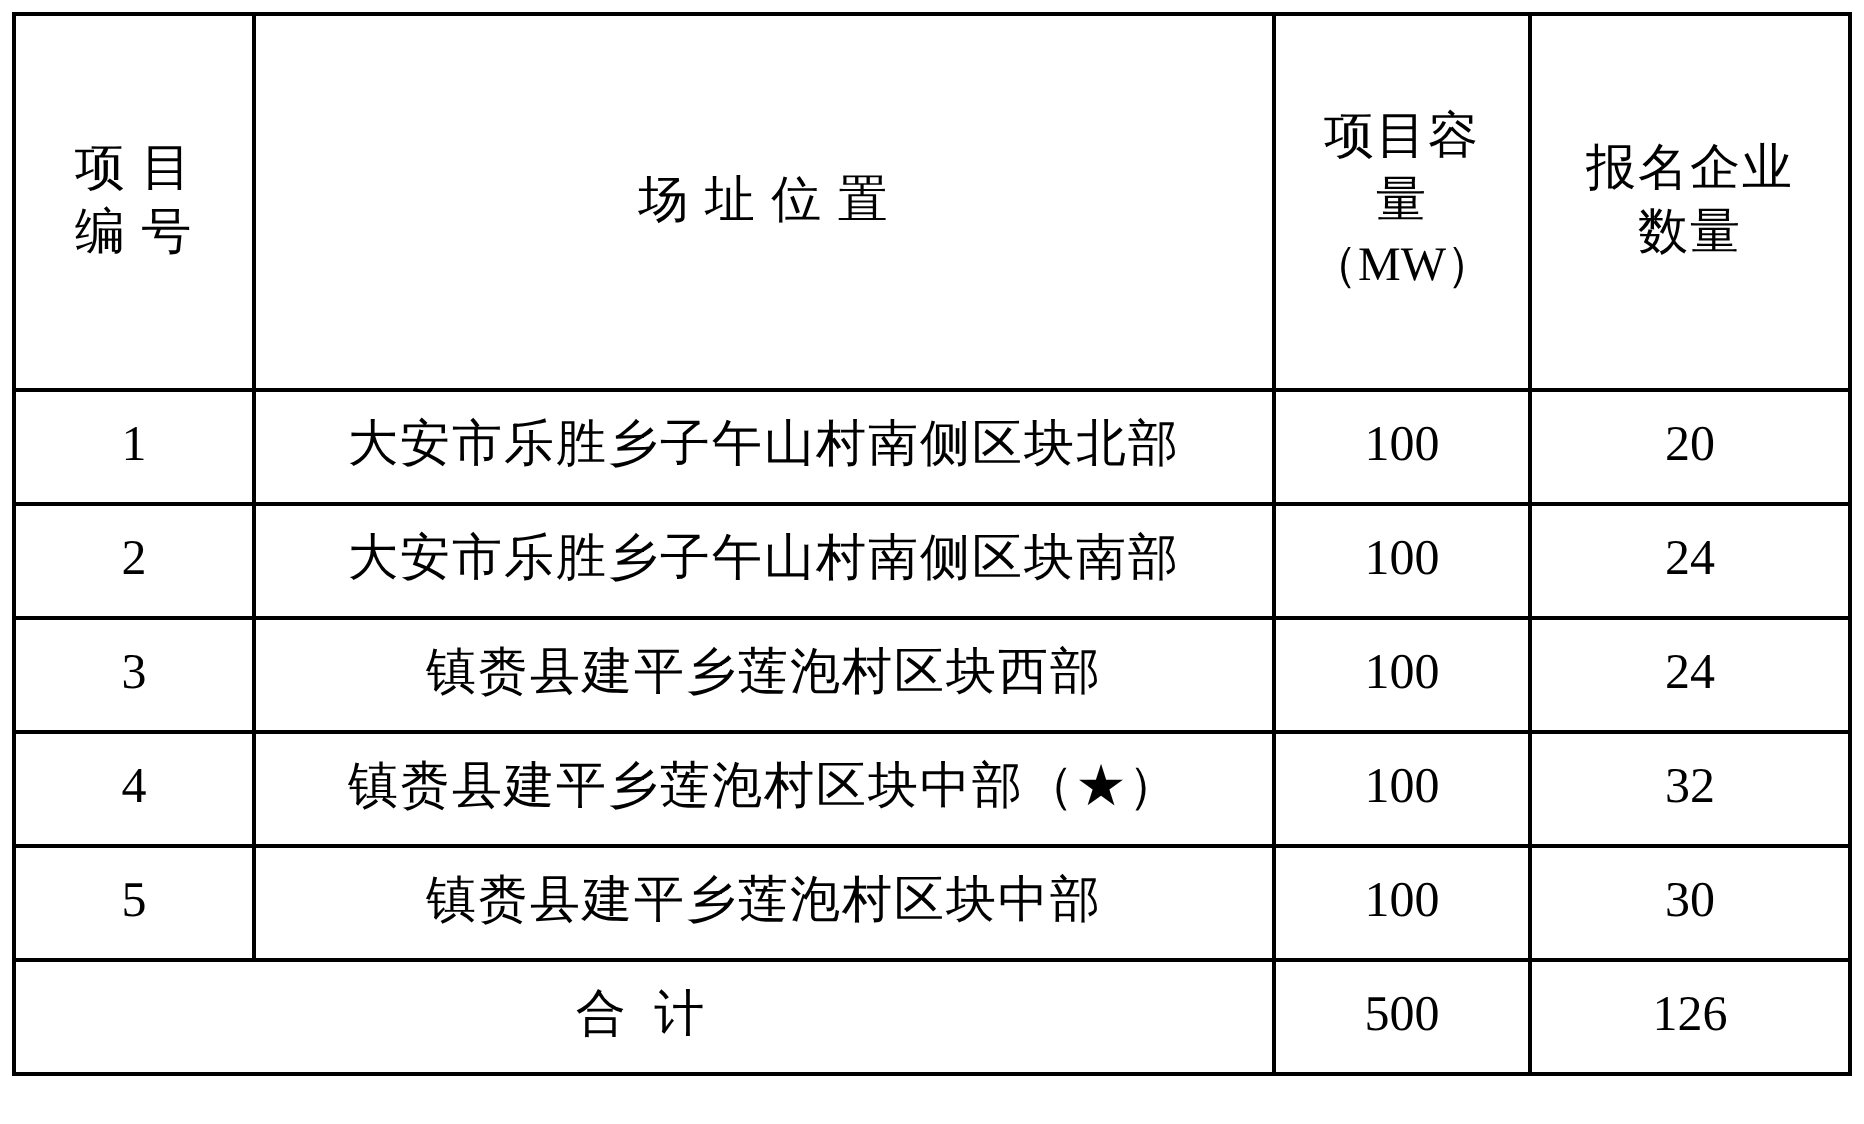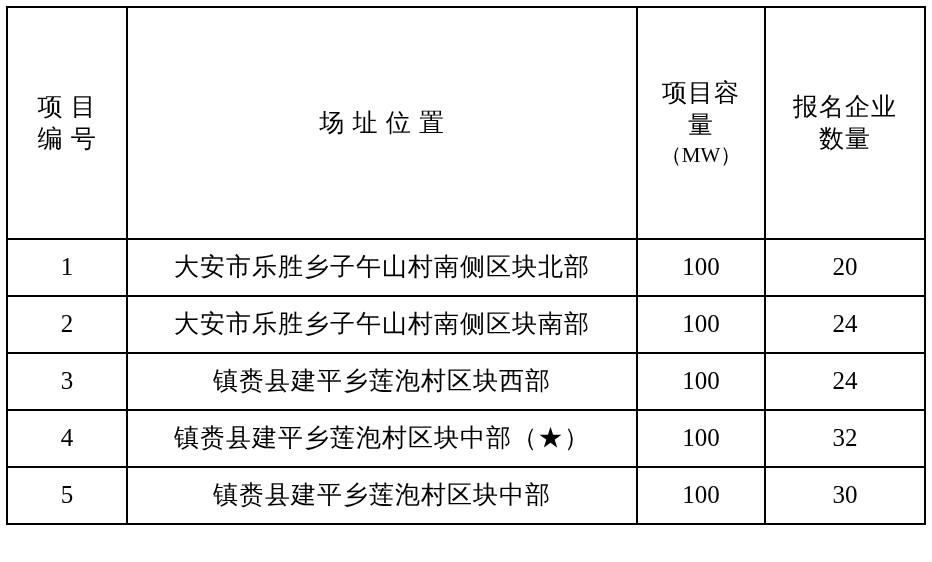--- a/index.html
+++ b/index.html
@@ -40,24 +40,24 @@
   col.c-loc     { width: 510px; }
   col.c-cap     { width: 128px; }
   col.c-count   { width: 160px; }
 
   .head-cell {
     font-size: 25px;
     letter-spacing: 1px;
   }
   .head-cell .line { display: block; }
   .head-cell .small {
-    font-size: 21px;
+    font-size: 24px;
     letter-spacing: 0;
   }
-  .row-h { height: 232px; }
+  .row-h { height: 188px; }
   .row-b { height: 57px; }
   .row-t { height: 57px; }
 
   .num-cell { font-size: 25px; }
   .loc-cell { font-size: 25px; letter-spacing: 1px; margin-top: 12px; }
   .total-cell { font-size: 25px; letter-spacing: 4px; }
 </style>
 </head>
 <body>
 
@@ -115,15 +115,20 @@
         <td class="num-cell">32</td>
       </tr>
 
       <tr class="row-b">
         <td class="num-cell">5</td>
         <td class="loc-cell">镇赉县建平乡莲泡村区块中部</td>
         <td class="num-cell">100</td>
         <td class="num-cell">30</td>
       </tr>
 
+      <tr class="row-t">
+        <td class="total-cell" colspan="2">合 计</td>
+        <td class="num-cell">500</td>
+        <td class="num-cell">126</td>
+      </tr>
     </tbody>
   </table>
 </div>
 
 </body></html>

